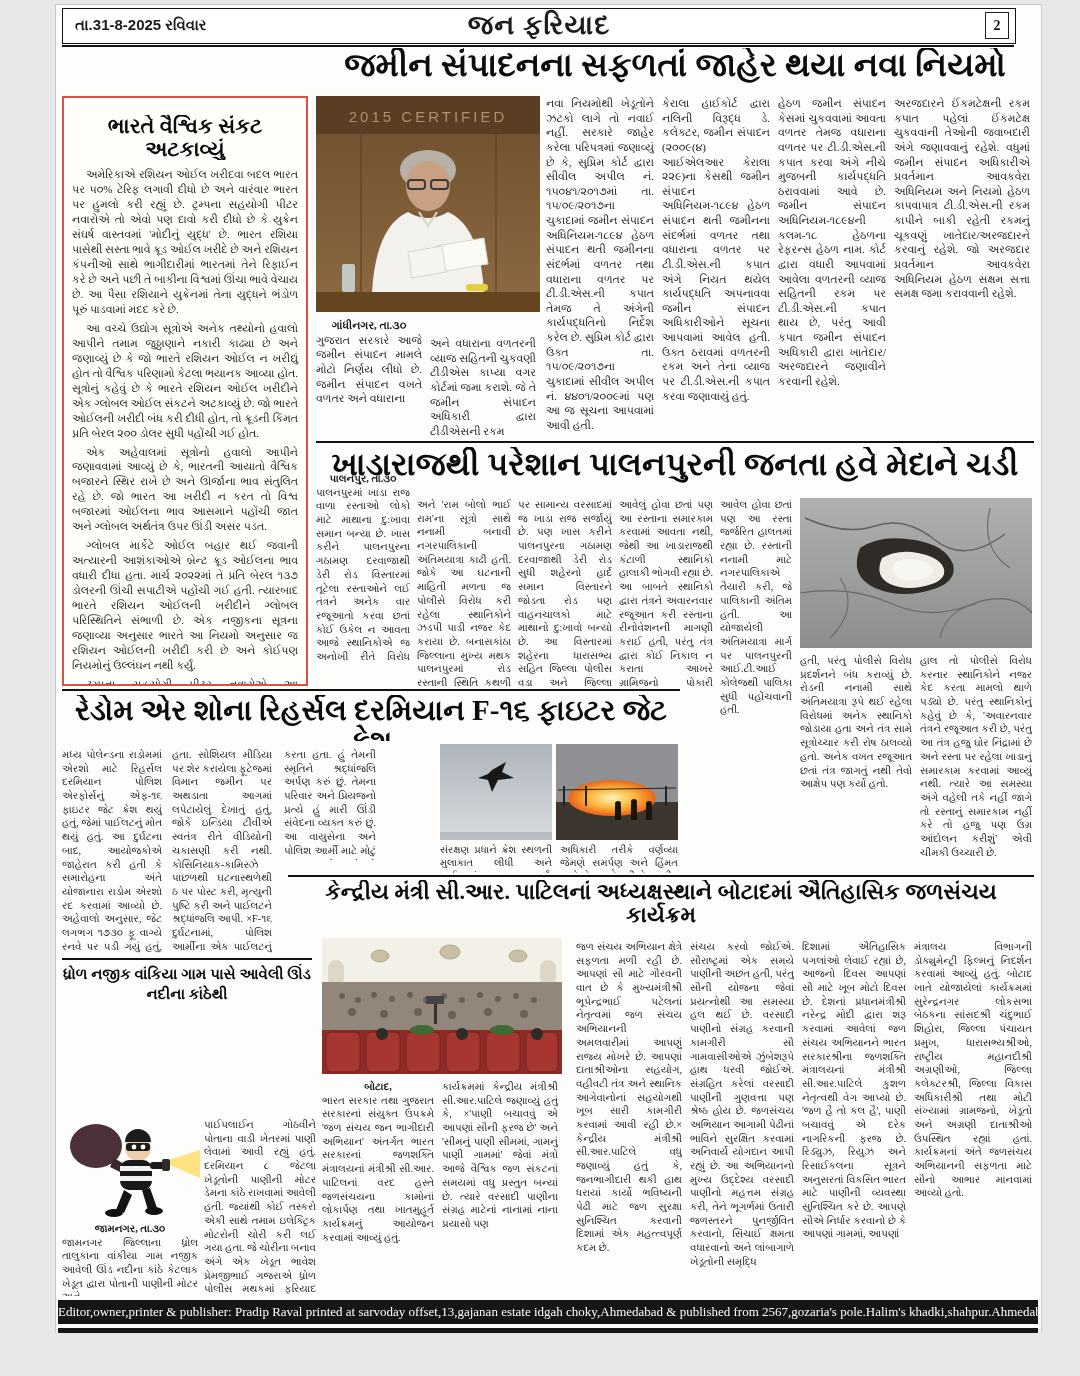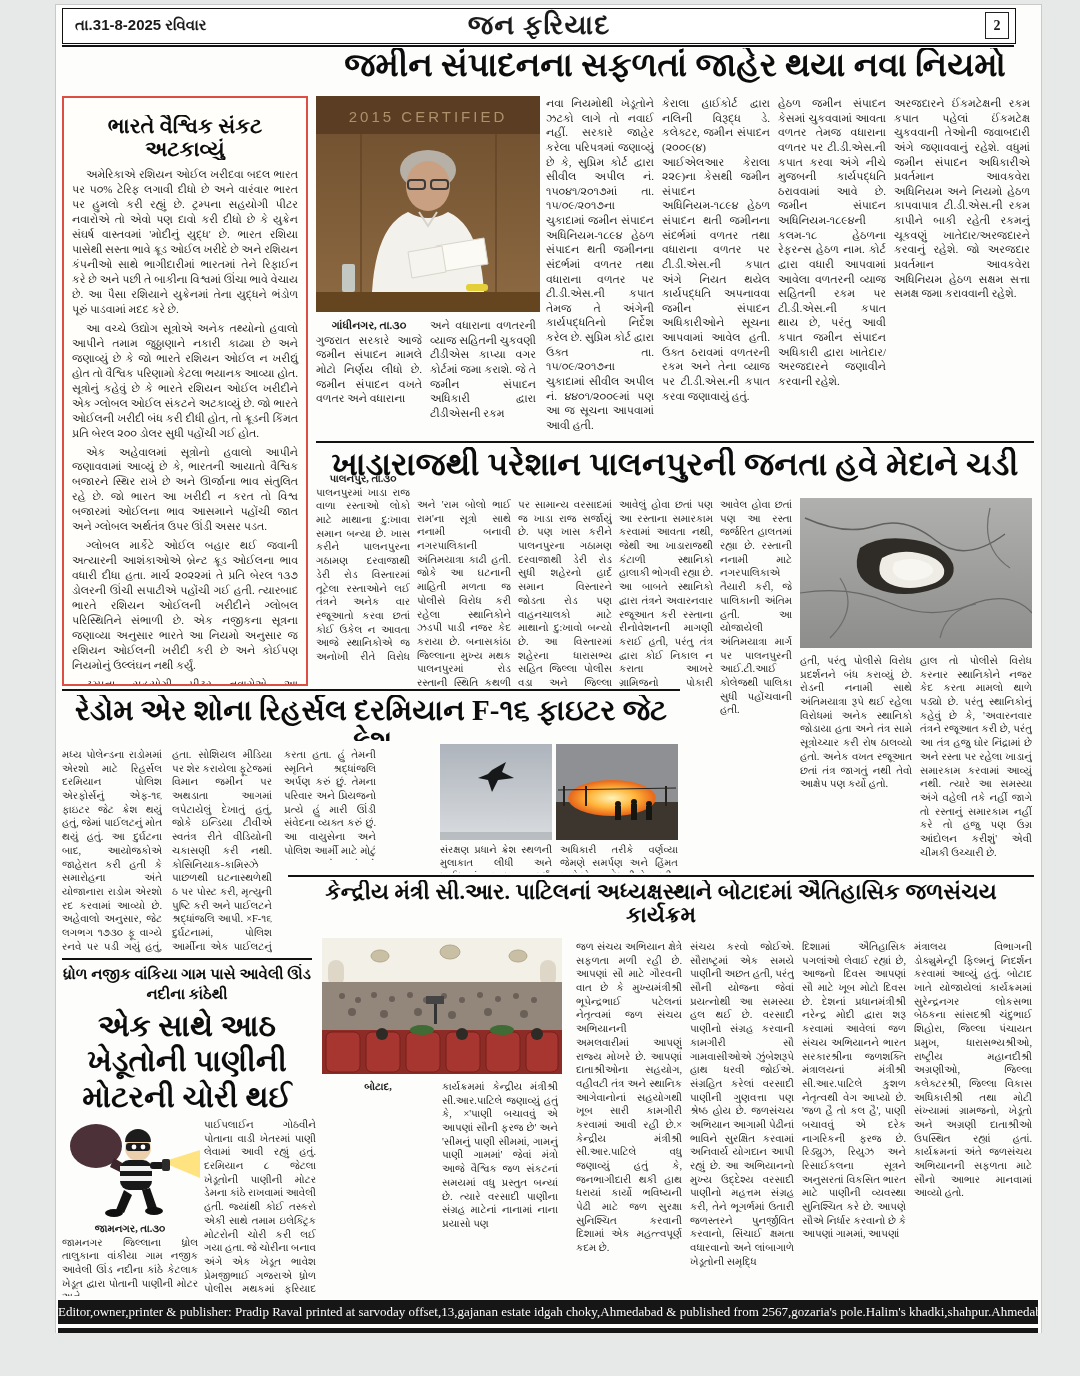--- a/index.html
+++ b/index.html
@@ -73,21 +73,21 @@
       <rect x="0" y="196" width="224" height="20" fill="#64451f"></rect>
       <rect x="26" y="168" width="13" height="28" rx="2" fill="#cfd9da" opacity="0.85"></rect>
       <rect x="150" y="188" width="22" height="7" rx="3" fill="#e4cf3a"></rect>
     </svg>
   </div>
 
   <div class="abs col" style="left:316px;top:318px;width:106px;height:120px;">
     <span class="dateline">ગાંધીનગર, તા.૩૦</span>
     <span>ગુજરાત સરકારે આજે જમીન સંપાદન મામલે મોટો નિર્ણય લીધો છે. જમીન સંપાદન વખતે વળતર અને વધારાના</span>
   </div>
-  <div class="abs col" style="left:430px;top:318px;width:106px;height:120px;">અને વધારાના વળતરની વ્યાજ સહિતની ચુકવણી ટીડીએસ કાપ્યા વગર કોર્ટમાં જમા કરાશે. જે તે જમીન સંપાદન અધિકારી દ્વારા ટીડીએસની રકમ</div>
+  <div class="abs col" style="left:430px;top:336px;width:106px;height:120px;">અને વધારાના વળતરની વ્યાજ સહિતની ચુકવણી ટીડીએસ કાપ્યા વગર કોર્ટમાં જમા કરાશે. જે તે જમીન સંપાદન અધિકારી દ્વારા ટીડીએસની રકમ</div>
   <div class="abs col" style="left:546px;top:96px;width:108px;height:342px;">નવા નિયમોથી ખેડૂતોને ઝટકો લાગે તો નવાઈ નહીં. સરકારે જાહેર કરેલા પરિપત્રમાં જણાવ્યું છે કે, સુપ્રિમ કોર્ટ દ્વારા સીવીલ અપીલ નં. ૧૫૦૪૧/૨૦૧૭માં તા. ૧૫/૦૯/૨૦૧૭ના ચુકાદામાં જમીન સંપાદન અધિનિયમ-૧૮૯૪ હેઠળ સંપાદન થતી જમીનના સંદર્ભમાં વળતર તથા વધારાના વળતર પર ટી.ડી.એસ.ની કપાત તેમજ તે અંગેની કાર્યપદ્ધતિનો નિર્દેશ કરેલ છે. સુપ્રિમ કોર્ટ દ્વારા ઉક્ત તા. ૧૫/૦૯/૨૦૧૭ના ચુકાદામાં સીવીલ અપીલ નં. ૪૪૦૧/૨૦૦૯માં પણ આ જ સૂચના આપવામાં આવી હતી.</div>
   <div class="abs col" style="left:662px;top:96px;width:108px;height:342px;">કેરાલા હાઈકોર્ટ દ્વારા નલિની વિરૂદ્ધ ડે. કલેક્ટર, જમીન સંપાદન (૨૦૦૯(૪) આઈએલઆર કેરાલા ૨૨૯)ના કેસથી જમીન સંપાદન અધિનિયમ-૧૮૯૪ હેઠળ સંપાદન થતી જમીનના સંદર્ભમાં વળતર તથા વધારાના વળતર પર ટી.ડી.એસ.ની કપાત અંગે નિયત થયેલ કાર્યપદ્ધતિ અપનાવવા જમીન સંપાદન અધિકારીઓને સૂચના આપવામાં આવેલ હતી. ઉક્ત ઠરાવમાં વળતરની રકમ અને તેના વ્યાજ પર ટી.ડી.એસ.ની કપાત કરવા જણાવાયું હતું.</div>
   <div class="abs col" style="left:778px;top:96px;width:108px;height:342px;">હેઠળ જમીન સંપાદન કેસમાં ચુકવવામાં આવતા વળતર તેમજ વધારાના વળતર પર ટી.ડી.એસ.ની કપાત કરવા અંગે નીચે મુજબની કાર્યપદ્ધતિ ઠરાવવામાં આવે છે. જમીન સંપાદન અધિનિયમ-૧૮૯૪ની કલમ-૧૮ હેઠળના રેફરન્સ હેઠળ નામ. કોર્ટ દ્વારા વધારી આપવામાં આવેલા વળતરની વ્યાજ સહિતની રકમ પર ટી.ડી.એસ.ની કપાત થાય છે, પરંતુ આવી કપાત જમીન સંપાદન અધિકારી દ્વારા ખાતેદાર/અરજદારને જણાવીને કરવાની રહેશે.</div>
   <div class="abs col" style="left:894px;top:96px;width:136px;height:342px;">અરજદારને ઈંકમટેક્ષની રકમ કપાત પહેલાં ઈંકમટેક્ષ ચુકવવાની તેઓની જવાબદારી અંગે જણાવવાનું રહેશે. વધુમાં જમીન સંપાદન અધિકારીએ પ્રવર્તમાન આવકવેરા અધિનિયમ અને નિયમો હેઠળ કાપવાપાત્ર ટી.ડી.એસ.ની રકમ કાપીને બાકી રહેતી રકમનું ચૂકવણું ખાતેદાર/અરજદારને કરવાનું રહેશે. જો અરજદાર પ્રવર્તમાન આવકવેરા અધિનિયમ હેઠળ સક્ષમ સત્તા સમક્ષ જમા કરાવવાની રહેશે.</div>
 
   <div class="abs rule" style="left:316px;top:441px;width:718px;height:2px;"></div>
 
   <div class="abs headline" style="left:316px;top:447px;width:718px;height:44px;font-size:32px;">ખાડારાજથી પરેશાન પાલનપુરની જનતા હવે મેદાને ચડી</div>
 
   <div class="abs col small" style="left:316px;top:472px;width:94px;height:188px;">
@@ -221,30 +221,30 @@
           <circle cx="140" cy="96" r="6"></circle>
           <circle cx="215" cy="96" r="6"></circle>
       </g>
       <ellipse cx="100" cy="92" rx="12" ry="5" fill="#3f6b35"></ellipse>
       <ellipse cx="180" cy="92" rx="12" ry="5" fill="#3f6b35"></ellipse>
     </svg>
   </div>
 
   <div class="abs col small" style="left:322px;top:1080px;width:112px;height:214px;">
     <span class="dateline">બોટાદ,</span>
+    <span>ભારત સરકાર તથા ગુજરાત સરકારનાં સંયુક્ત ઉપક્રમે 'જળ સંચય જન ભાગીદારી અભિયાન' અંતર્ગત ભારત સરકારનાં જળશક્તિ મંત્રાલયનાં મંત્રીશ્રી સી.આર. પાટિલનાં વરદ હસ્તે જળસંચયના કામોનાં લોકાર્પણ તથા ખાતમુહૂર્ત કાર્યક્રમનું આયોજન કરવામાં આવ્યું હતું.</span>
   </div>
   <div class="abs col small" style="left:442px;top:1080px;width:116px;height:214px;">કાર્યક્રમમાં કેન્દ્રીય મંત્રીશ્રી સી.આર.પાટિલે જણાવ્યું હતું કે, ×'પાણી બચાવવું એ આપણાં સૌની ફરજ છે' અને 'સીમનું પાણી સીમમાં, ગામનું પાણી ગામમાં' જેવાં મંત્રો આજે વૈશ્વિક જળ સંકટનાં સમયમાં વધુ પ્રસ્તુત બન્યાં છે. ત્યારે વરસાદી પાણીના સંગ્રહ માટેનાં નાનામાં નાના પ્રયાસો પણ</div>
   <div class="abs col small" style="left:576px;top:940px;width:106px;height:354px;">જળ સંચય અભિયાન ક્ષેત્રે સફળતા મળી રહી છે. આપણાં સૌ માટે ગૌરવની વાત છે કે મુખ્યમંત્રીશ્રી ભૂપેન્દ્રભાઈ પટેલનાં નેતૃત્વમાં જળ સંચય અભિયાનની અમલવારીમાં આપણું રાજ્ય મોખરે છે. આપણાં દાતાશ્રીઓના સહયોગ, વહીવટી તંત્ર અને સ્થાનિક આગેવાનોનાં સહયોગથી ખૂબ સારી કામગીરી કરવામાં આવી રહી છે.× કેન્દ્રીય મંત્રીશ્રી સી.આર.પાટિલે વધુ જણાવ્યું હતું કે, જનભાગીદારી થકી હાથ ધરાયાં કાર્યો ભવિષ્યની પેઢી માટે જળ સુરક્ષા સુનિશ્ચિત કરવાની દિશામાં એક મહત્ત્વપૂર્ણ કદમ છે.</div>
   <div class="abs col small" style="left:690px;top:940px;width:104px;height:354px;">સંચય કરવો જોઈએ. સૌરાષ્ટ્રમાં એક સમયે પાણીની અછત હતી, પરંતુ સૌની યોજના જેવાં પ્રયત્નોથી આ સમસ્યા હલ થઈ છે. વરસાદી પાણીનો સંગ્રહ કરવાની કામગીરી સૌ ગામવાસીઓએ ઝુંબેશરૂપે હાથ ધરવી જોઈએ. સંગ્રહિત કરેલાં વરસાદી પાણીની ગુણવત્તા પણ શ્રેષ્ઠ હોય છે. જળસંચય અભિયાન આગામી પેઢીનાં ભાવિને સુરક્ષિત કરવામાં અનિવાર્ય યોગદાન આપી રહ્યું છે. આ અભિયાનનો મુખ્ય ઉદ્દેશ્ય વરસાદી પાણીનો મહત્તમ સંગ્રહ કરી, તેને ભૂગર્ભમાં ઉતારી જળસ્તરને પુનર્જીવિત કરવાનો, સિંચાઈ ક્ષમતા વધારવાનો અને લાંબાગાળે ખેડૂતોની સમૃદ્ધિ</div>
   <div class="abs col small" style="left:802px;top:940px;width:104px;height:354px;">દિશામાં ઐતિહાસિક પગલાંઓ લેવાઈ રહ્યાં છે, આજનો દિવસ આપણાં સૌ માટે ખૂબ મોટો દિવસ છે. દેશનાં પ્રધાનમંત્રીશ્રી નરેન્દ્ર મોદી દ્વારા શરૂ કરવામાં આવેલાં જળ સંચય અભિયાનને ભારત સરકારશ્રીના જળશક્તિ મંત્રાલયનાં મંત્રીશ્રી સી.આર.પાટિલે કુશળ નેતૃત્વથી વેગ આપ્યો છે. 'જળ હૈ તો કલ હૈ', પાણી બચાવવું એ દરેક નાગરિકની ફરજ છે. રિડ્યુઝ, રિયુઝ અને રિસાઈકલના સૂત્રને અનુસરતાં વિકસિત ભારત માટે પાણીની વ્યવસ્થા સુનિશ્ચિત કરે છે. આપણે સૌએ નિર્ધાર કરવાનો છે કે આપણાં ગામમાં, આપણાં</div>
   <div class="abs col small" style="left:914px;top:940px;width:118px;height:354px;">મંત્રાલય વિભાગની ડોક્યુમેન્ટ્રી ફિલ્મનું નિદર્શન કરવામાં આવ્યું હતું. બોટાદ ખાતે યોજાયેલાં કાર્યક્રમમાં સુરેન્દ્રનગર લોકસભા બેઠકના સાંસદશ્રી ચંદુભાઈ શિહોરા, જિલ્લા પંચાયત પ્રમુખ, ધારાસભ્યશ્રીઓ, રાષ્ટ્રીય મહાનદીશ્રી અગ્રણીઓ, જિલ્લા કલેક્ટરશ્રી, જિલ્લા વિકાસ અધિકારીશ્રી તથા મોટી સંખ્યામાં ગ્રામજનો, ખેડૂતો અને અગ્રણી દાતાશ્રીઓ ઉપસ્થિત રહ્યાં હતાં. કાર્યક્રમનાં અંતે જળસંચય અભિયાનની સફળતા માટે સૌનો આભાર માનવામાં આવ્યો હતો.</div>
 
   <div class="abs rule" style="left:62px;top:958px;width:250px;height:1.5px;"></div>
   <div class="abs headline" style="left:62px;top:964px;width:250px;height:42px;font-size:15px;line-height:1.35;">ધ્રોળ નજીક વાંકિયા ગામ પાસે આવેલી ઊંડ નદીના કાંઠેથી</div>
-  <div class="abs headline" style="left:60px;top:1008px;width:254px;height:110px;font-size:30px;line-height:1.18;">એક સાથે આઠ ખેડૂતોની પાણીની મોટરની ચોરી થઈ</div>
 
   <div class="abs" style="left:62px;top:1114px;width:140px;height:104px;">
     <svg width="140" height="104" viewBox="0 0 140 104" xmlns="http://www.w3.org/2000/svg">
       <polygon points="100,48 138,36 138,64" fill="#ffe27a" opacity="0.95"></polygon>
       <ellipse cx="34" cy="32" rx="26" ry="22" fill="#4d3138"></ellipse>
       <path d="M52 44 l10 6 l-4 8 l-10 -5 z" fill="#3c262c"></path>
       <circle cx="76" cy="34" r="13" fill="#ecd0ae"></circle>
       <path d="M63 28 a13 13 0 0 1 26 0 z" fill="#1c1c1c"></path>
       <rect x="64" y="29" width="24" height="8" rx="3" fill="#1c1c1c"></rect>
       <circle cx="72" cy="33" r="2.4" fill="#fff"></circle>

